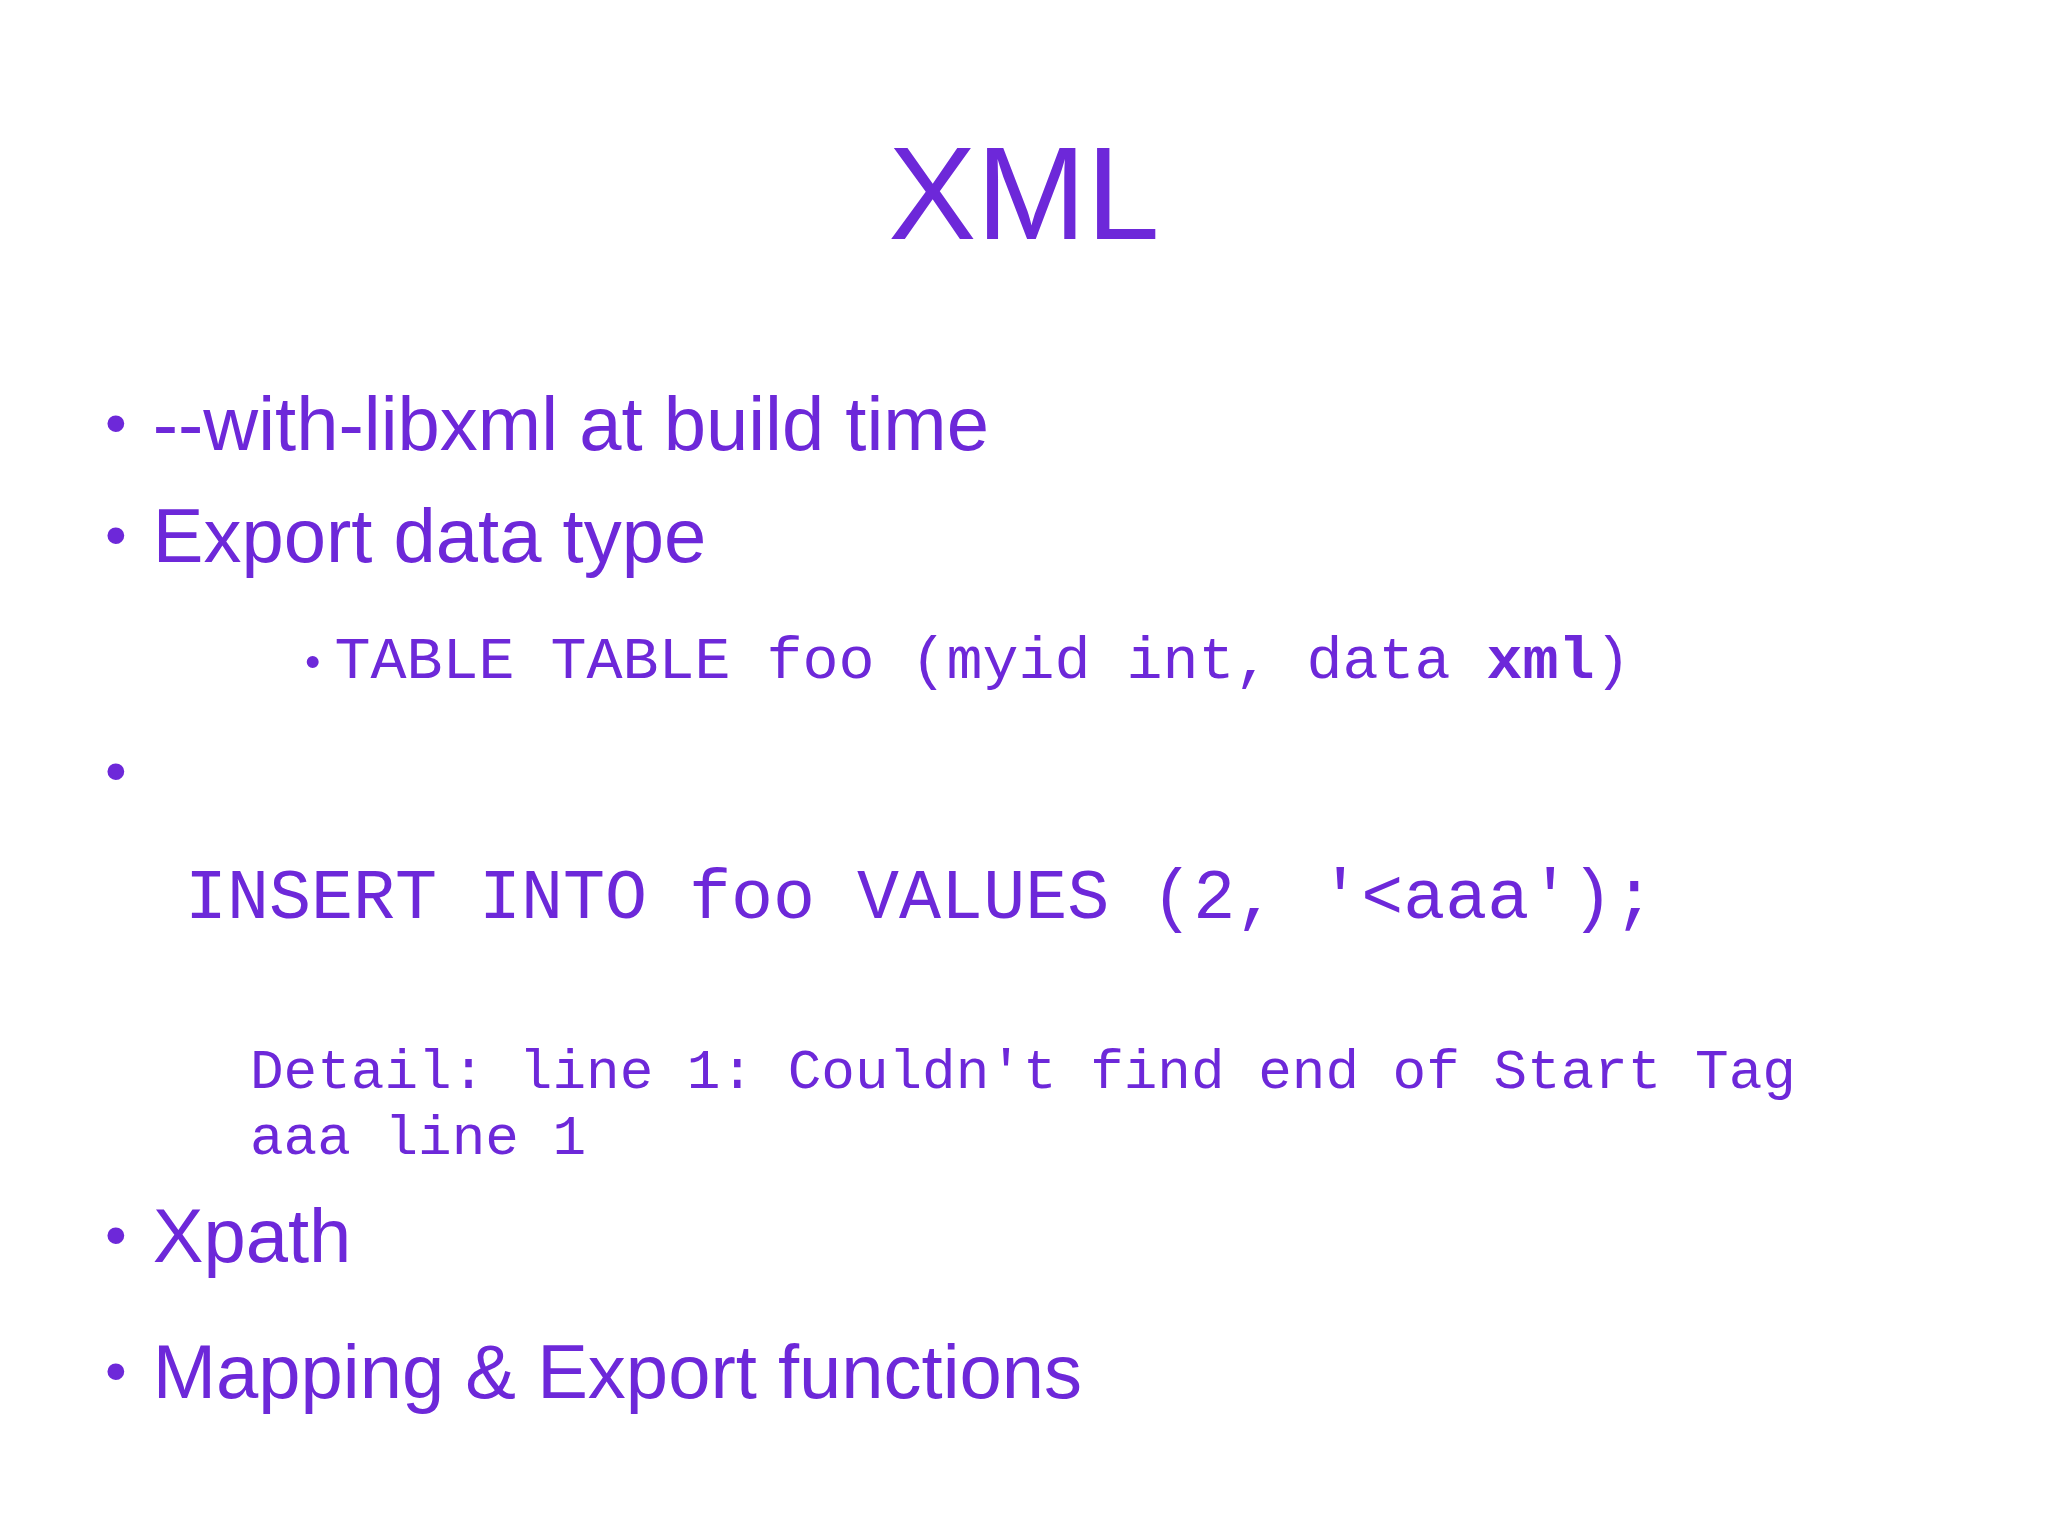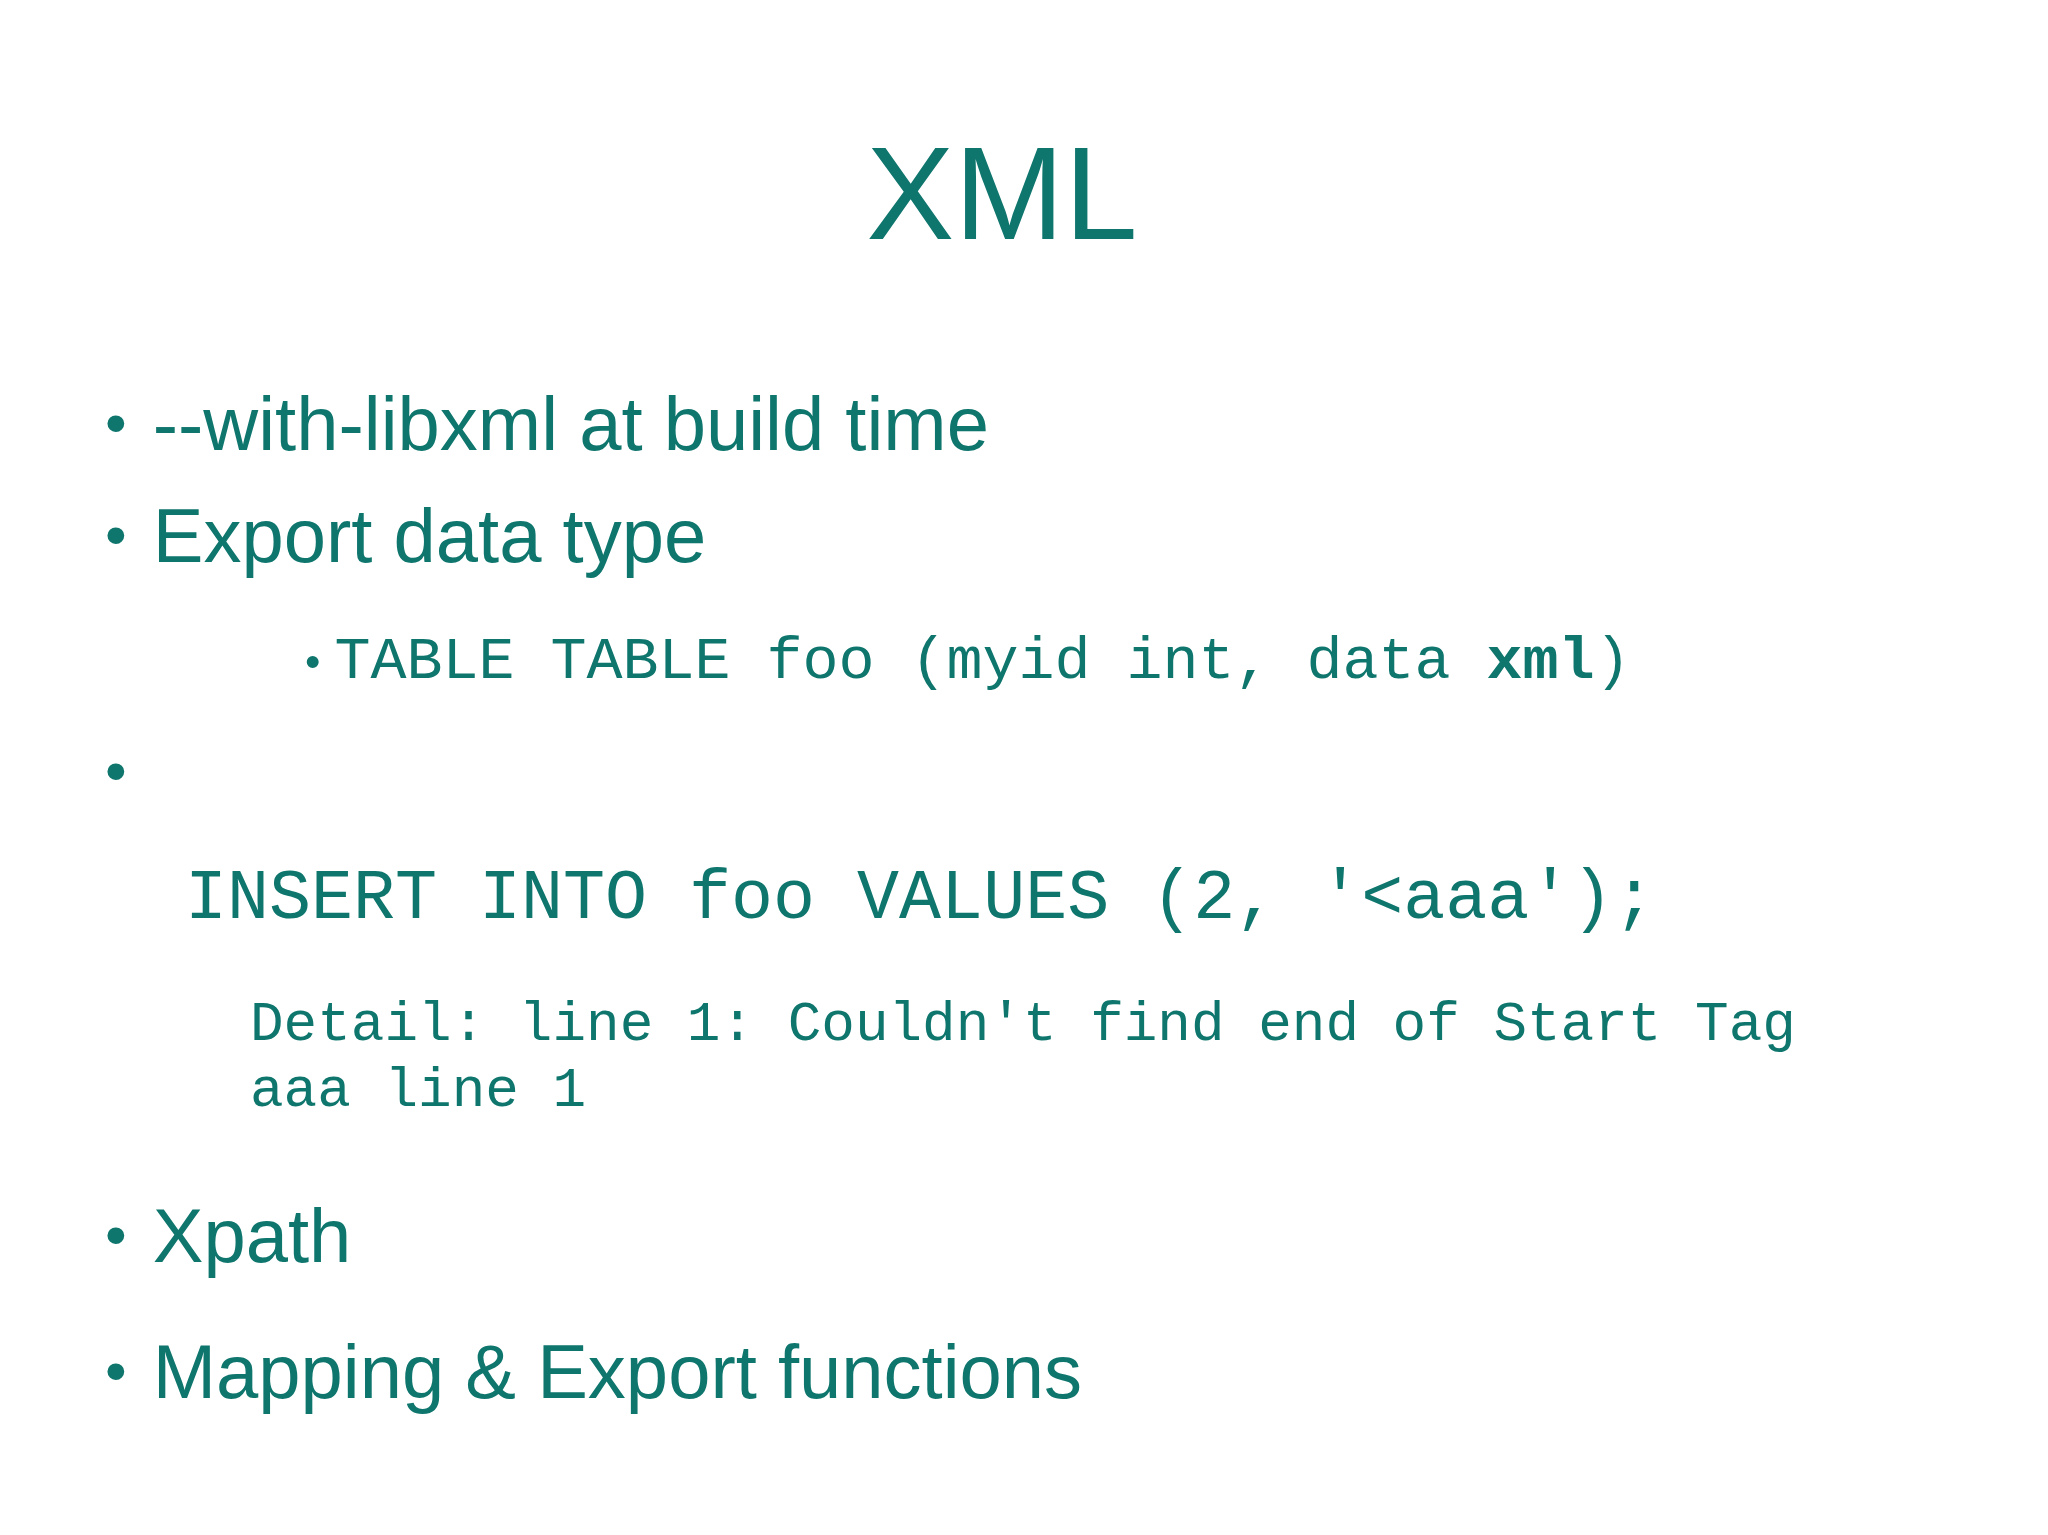--- a/index.html
+++ b/index.html
@@ -1,23 +1,24 @@
 <!DOCTYPE html>
 <html><head>
 <meta charset="utf-8">
 <style>
   html, body { margin: 0; padding: 0; background: #ffffff; }
   .slide {
     position: relative;
     width: 2004px;
     height: 1535px;
     background: #ffffff;
-    color: #0f766e;
+    color: #6d28d9;
     font-family: "Liberation Sans", sans-serif;
     overflow: hidden;
+    padding-left: 44px;
   }
   .title {
     position: absolute;
     top: 118px;
     left: 0;
     width: 100%;
     text-align: center;
     font-size: 132px;
     line-height: 1.15;
     font-weight: 400;
@@ -90,21 +91,21 @@
     <span><span>TABLE TABLE foo (myid int, data </span><span class="bold">xml</span><span>)</span></span>
   </div>
 
   <div class="bullet-row lvl1" style="top: 728px;">
     <span class="dot">•</span>
   </div>
 
   <div class="code-line mono" style="top: 858px;">INSERT INTO foo VALUES (2, '&lt;aaa');</div>
 
 
-  <div class="code-detail mono" style="top: 992px;">Detail: line 1: Couldn't find end of Start Tag aaa line 1</div>
+  <div class="code-detail mono" style="top: 1040px;">Detail: line 1: Couldn't find end of Start Tag aaa line 1</div>
 
   <div class="bullet-row lvl1" style="top: 1192px;">
     <span class="dot">•</span>
     <span>Xpath</span>
   </div>
 
   <div class="bullet-row lvl1" style="top: 1328px;">
     <span class="dot">•</span>
     <span>Mapping &amp; Export functions</span>
   </div>

